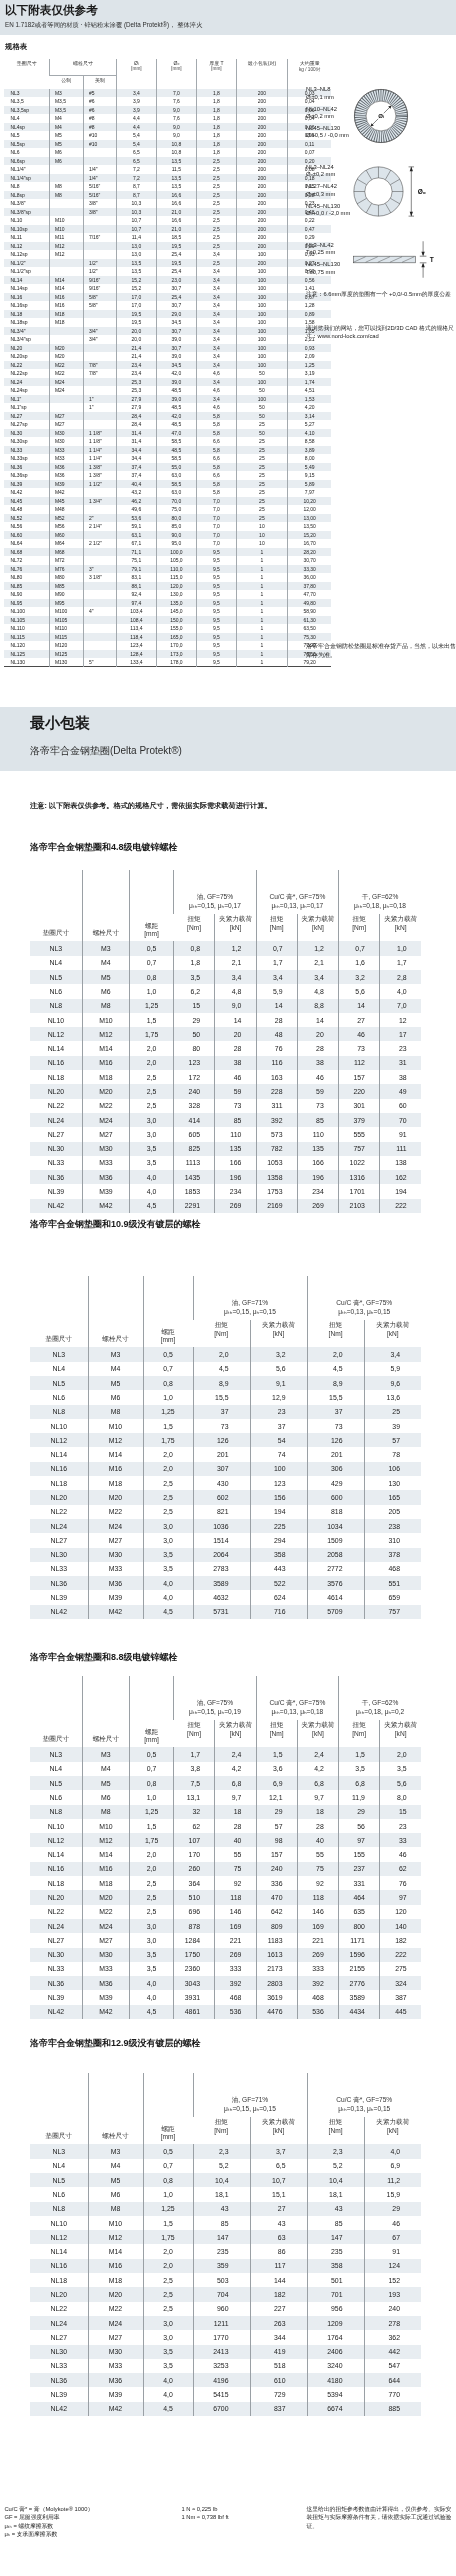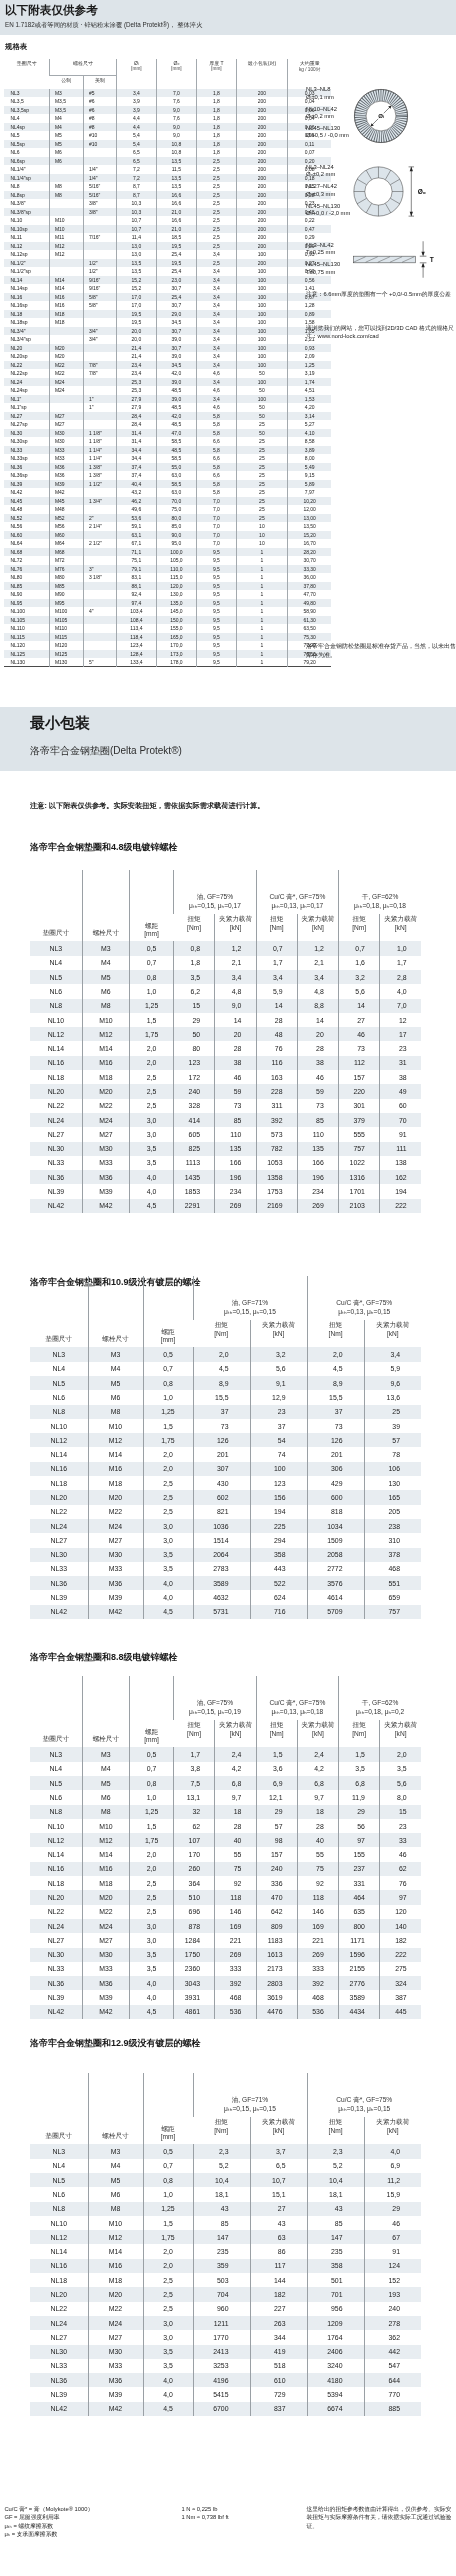--- a/index.html
+++ b/index.html
@@ -888,21 +888,21 @@
 
     <div class="note" style="left:0;top:208px;width:148px">注意：6.6mm厚度的垫圈有一个 +0,0/-0.5mm的厚度公差</div>
     <div class="note" style="left:0;top:242px;width:148px">请浏览我们的网站，您可以找到2D/3D CAD 格式的规格尺寸：www.nord-lock.com/cad</div>
   </div>
 
   <div class="abs stock-note">洛帝牢合金钢防松垫圈是标准存货产品，当然，以未出售库存为准。</div>
 
   <div class="abs tq-band"></div>
   <div class="abs tq-title">最小包装</div>
   <div class="abs tq-subtitle">洛帝牢合金钢垫圈(Delta Protekt®)</div>
-  <div class="abs tq-note">注意: 以下附表仅供参考。实际安装扭矩，需依据实际需求载荷进行计算。</div>
+  <div class="abs tq-note">注意: 以下附表仅供参考。格式的规格尺寸，需依据实际需求载荷进行计算。</div>
 
   <div class="tbl-title" style="top:841px">洛帝牢合金钢垫圈和4.8级电镀锌螺栓</div>
   <div class="tq-wrap" style="top:870px;width:391px">
     <table class="tq-table t3g">
       <colgroup>
           <col style="width:52px">
           <col style="width:47px">
           <col style="width:44px">
           <col style="width:41px">
           <col style="width:41px">
@@ -1166,21 +1166,21 @@
             <td>269</td>
             <td>2169</td>
             <td>269</td>
             <td>2103</td>
             <td>222</td>
           </tr>
         </tbody>
     </table>
   </div>
 
-  <div class="tbl-title" style="top:1276px">洛帝牢合金钢垫圈和10.9级没有镀层的螺栓</div>
+  <div class="tbl-title" style="top:1218px">洛帝牢合金钢垫圈和10.9级没有镀层的螺栓</div>
   <div class="tq-wrap" style="top:1276px;width:389px">
     <table class="tq-table t2g">
       <colgroup>
           <col style="width:58px">
           <col style="width:55px">
           <col style="width:50px">
           <col style="width:57px">
           <col style="width:57px">
           <col style="width:57px">
           <col style="width:57px">

